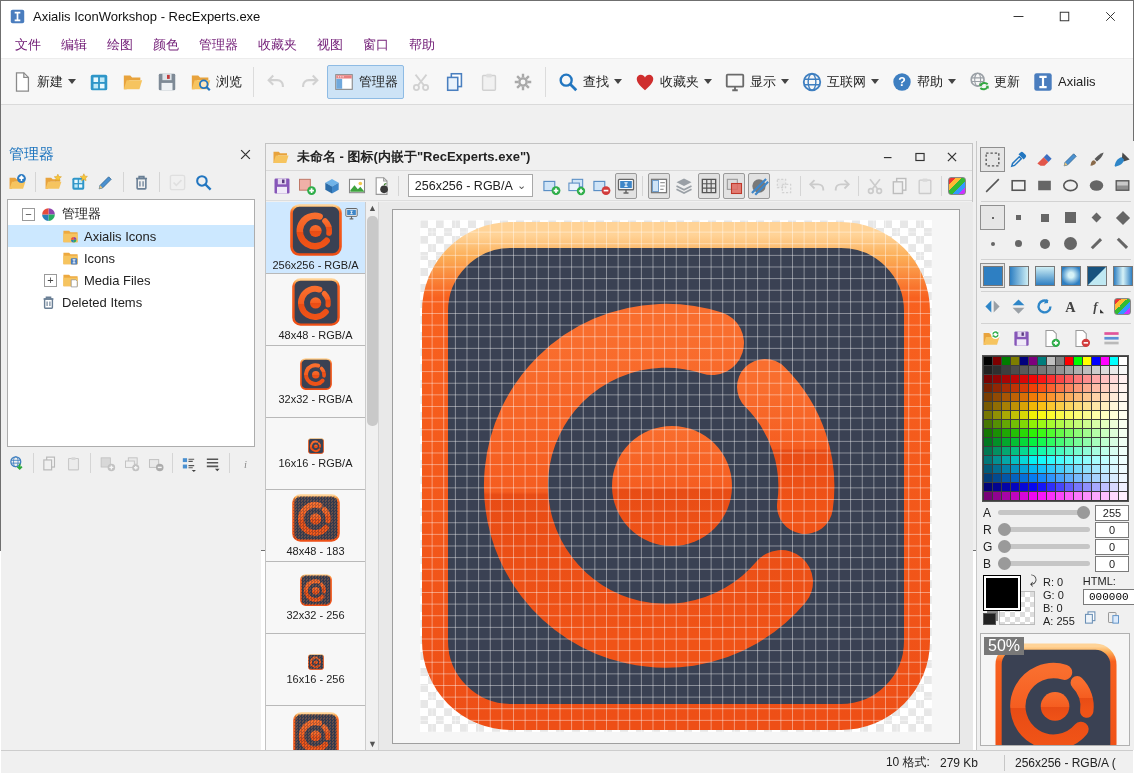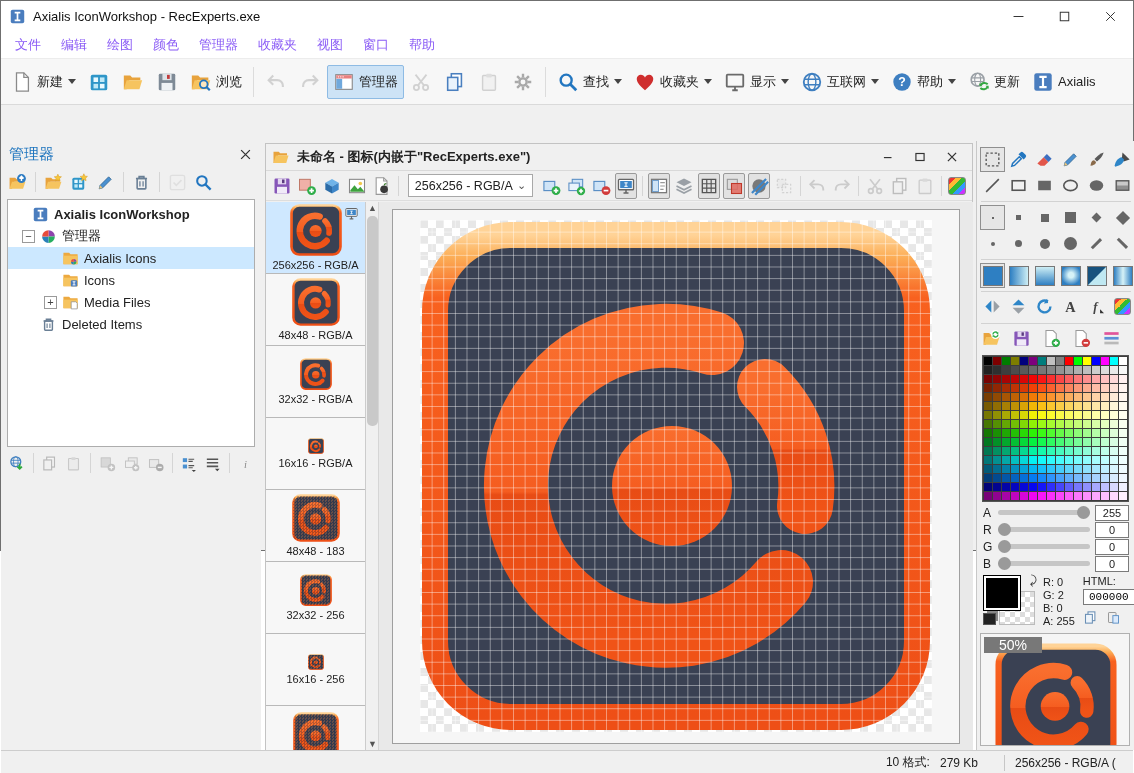--- a/index.html
+++ b/index.html
@@ -12,21 +12,21 @@
   .rainbow{background:linear-gradient(135deg,#e33 0 20%,#fb3 0 40%,#3b3 0 60%,#39f 0 80%,#c3f 0 100%);border-radius:3px;border:1px solid #888;}
 
   
   #titlebar{position:absolute;left:0;top:0;width:100%;height:30px;background:#fff;display:flex;align-items:center;}
   #titlebar .app-ic{margin:0 7px 0 8px;}
   #title-text{font-size:13px;color:#111;}
   .win-controls{margin-left:auto;display:flex;height:100%;}
   .win-btn{width:46px;height:100%;display:flex;align-items:center;justify-content:center;background:transparent;border:0;}
   
   #menubar{position:absolute;left:0;top:30px;width:100%;height:28px;background:#fff;display:flex;align-items:center;padding-left:4px;border-bottom:1px solid #ececec;}
-  .menu-item{padding:4px 10px;color:#8b5cf6;cursor:default;}
+  .menu-item{padding:4px 10px;color:#701a75;cursor:default;}
   
   #toolbar{position:absolute;left:0;top:58px;width:100%;height:46px;background:#f7f7f7;border-bottom:1px solid #dadada;display:flex;align-items:center;padding:0 4px;}
   .tb-btn{display:flex;align-items:center;gap:4px;padding:5px 5px;background:transparent;border:1px solid transparent;border-radius:2px;font-size:13px;color:#222;}
   .tb-btn.active{background:#cde3f6;border-color:#8ebbe4;}
   .tb-btn.disabled{opacity:.4;}
   .tb-sep{width:1px;height:30px;background:#dcdcdc;margin:0 5px;}
   .dd{width:0;height:0;border-left:4px solid transparent;border-right:4px solid transparent;border-top:5px solid #444;margin-left:1px;}
   
   #recentbar{position:absolute;left:0;top:104px;width:100%;height:36px;background:#f0f0f0;border-bottom:1px solid #cfcfcf;display:flex;align-items:center;}
   #recent-label{padding:0 12px 0 10px;color:#333;}
@@ -111,21 +111,21 @@
   #swatch-fg{position:absolute;left:0;top:0;width:38px;height:36px;background:#000;border:1px solid #000;box-shadow:inset 0 0 0 2px #fff;}
   #swatch-swap{position:absolute;right:-2px;top:-2px;font-size:12px;color:#333;}
   #swatch-mini{position:absolute;left:0;bottom:0;width:13px;height:12px;background:#222;border:1px solid #555;box-shadow:3px -3px 0 -1px #888;}
   #rgba-col{font-size:11px;color:#222;line-height:13px;padding-top:1px;}
   #html-col{font-size:11px;color:#222;}
   #html-input{width:52px;height:16px;border:1px solid #7a7a7a;font-size:11px;font-family:"Liberation Mono",monospace;text-align:center;margin-top:2px;background:#fff;}
   #cp-icons{display:flex;gap:8px;margin-top:5px;}
   #preview{position:absolute;left:3px;width:150px;height:113px;border:1px solid #b0b0b0;background:#f5f5f5;overflow:hidden;}
   #preview .logo-wrap{position:absolute;left:14px;top:9px;width:122px;height:122px;}
   #preview .logo-wrap svg{width:100%;height:100%;}
-  #zoom-badge{position:absolute;left:3px;top:3px;background:#787878;color:#fff;font-size:14px;padding:0 15px;z-index:2;}
+  #zoom-badge{position:absolute;left:3px;top:3px;background:#787878;color:#fff;font-size:16px;padding:0 4px;z-index:2;}
   
   #statusbar{position:absolute;left:0;top:749px;width:100%;height:24px;background:#f0f0f0;border-top:1px solid #cdcdcd;display:flex;align-items:center;font-size:12px;color:#222;}
   .sb-div{width:1px;height:16px;background:#c6c6c6;}
   #sb-formats{margin-left:auto;padding:0 10px 0 14px;}
   #sb-kb{padding-right:26px;}
   #sb-right{width:128px;padding-left:10px;white-space:nowrap;overflow:hidden;}
 </style>
 </head>
 <body>
 
@@ -457,30 +457,20 @@
         <button class="mini-btn">
           <span class="ic">
             <svg width="19" height="19" viewBox="0 0 24 24">
               <circle cx="10" cy="10" r="6" fill="none" stroke="#2276c0" stroke-width="2.6"></circle>
               <path d="M14.5 14.5 21 21" stroke="#2276c0" stroke-width="3"></path>
             </svg>
           </span>
         </button>
       </div>
     <div id="treebox">
-        <div class="tree-row" style="padding-left: 6px;">
-          <span class="expander blank"></span>
-          <span class="ic">
-            <svg width="17" height="17" viewBox="0 0 24 24">
-              <rect x="2.5" y="2.5" width="19" height="19" rx="2.5" fill="#4a7dbe"></rect>
-              <path d="M8 6.5h8M8 17.5h8M12 6.5v11" stroke="#fff" stroke-width="2.4"></path>
-            </svg>
-          </span>
-          <span class="tree-label bold">Axialis IconWorkshop</span>
-        </div>
         <div class="tree-row" style="padding-left: 14px;">
           <span class="expander">−</span>
           <span class="ic">
             <svg width="17" height="17" viewBox="0 0 24 24">
               <path d="M12 3a9 9 0 0 1 9 9h-9z" fill="#8e44ad"></path>
               <path d="M21 12a9 9 0 0 1-9 9v-9z" fill="#27ae60"></path>
               <path d="M12 21a9 9 0 0 1-9-9h9z" fill="#2980b9"></path>
               <path d="M3 12a9 9 0 0 1 9-9v9z" fill="#e74c3c"></path>
             </svg>
           </span>
@@ -1514,21 +1504,21 @@
       </div>
     <div id="color-info" style="top:434px">
       <div id="swatch-box">
         <div id="swatch-checker"></div>
         <div id="swatch-fg"></div>
         <span id="swatch-swap">⤸</span>
         <div id="swatch-mini"></div>
       </div>
       <div id="rgba-col">
           <div>R:  0</div>
-          <div>G:  2</div>
+          <div>G:  0</div>
           <div>B:  0</div>
           <div>A: 255</div>
         </div>
       <div id="html-col">
         <div>HTML:</div>
         <input id="html-input" readonly="" value="000000" style="">
         <div id="cp-icons">
           <span class="ic">
               <svg width="15" height="15" viewBox="0 0 24 24">
                 <rect x="8" y="3" width="11" height="14" fill="#fff" stroke="#6a8fb5" stroke-width="1.7"></rect>

